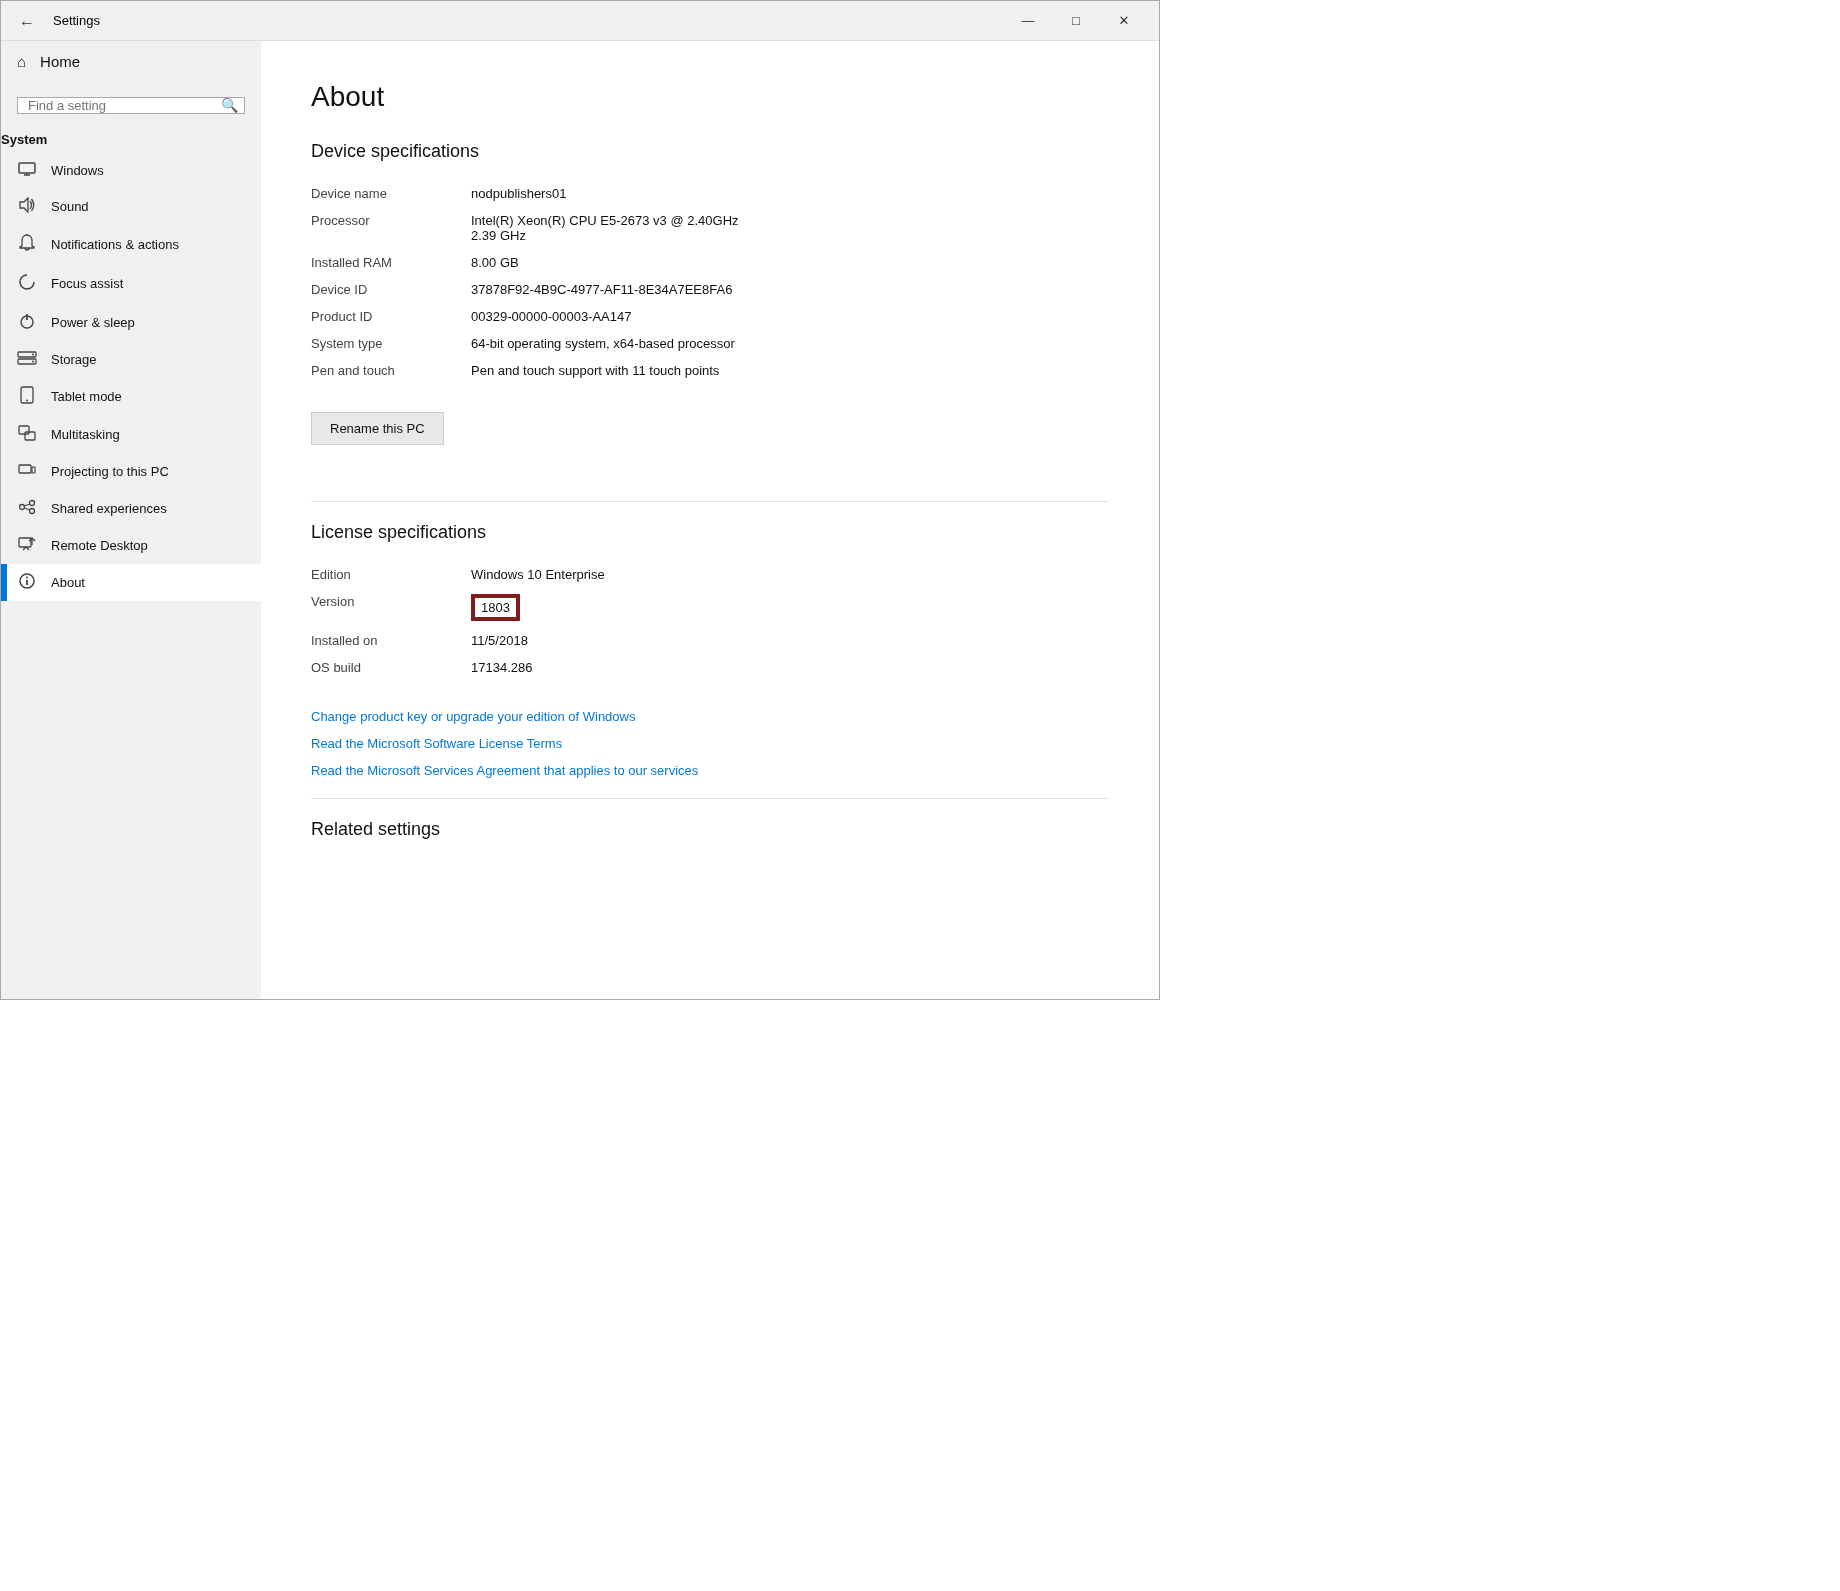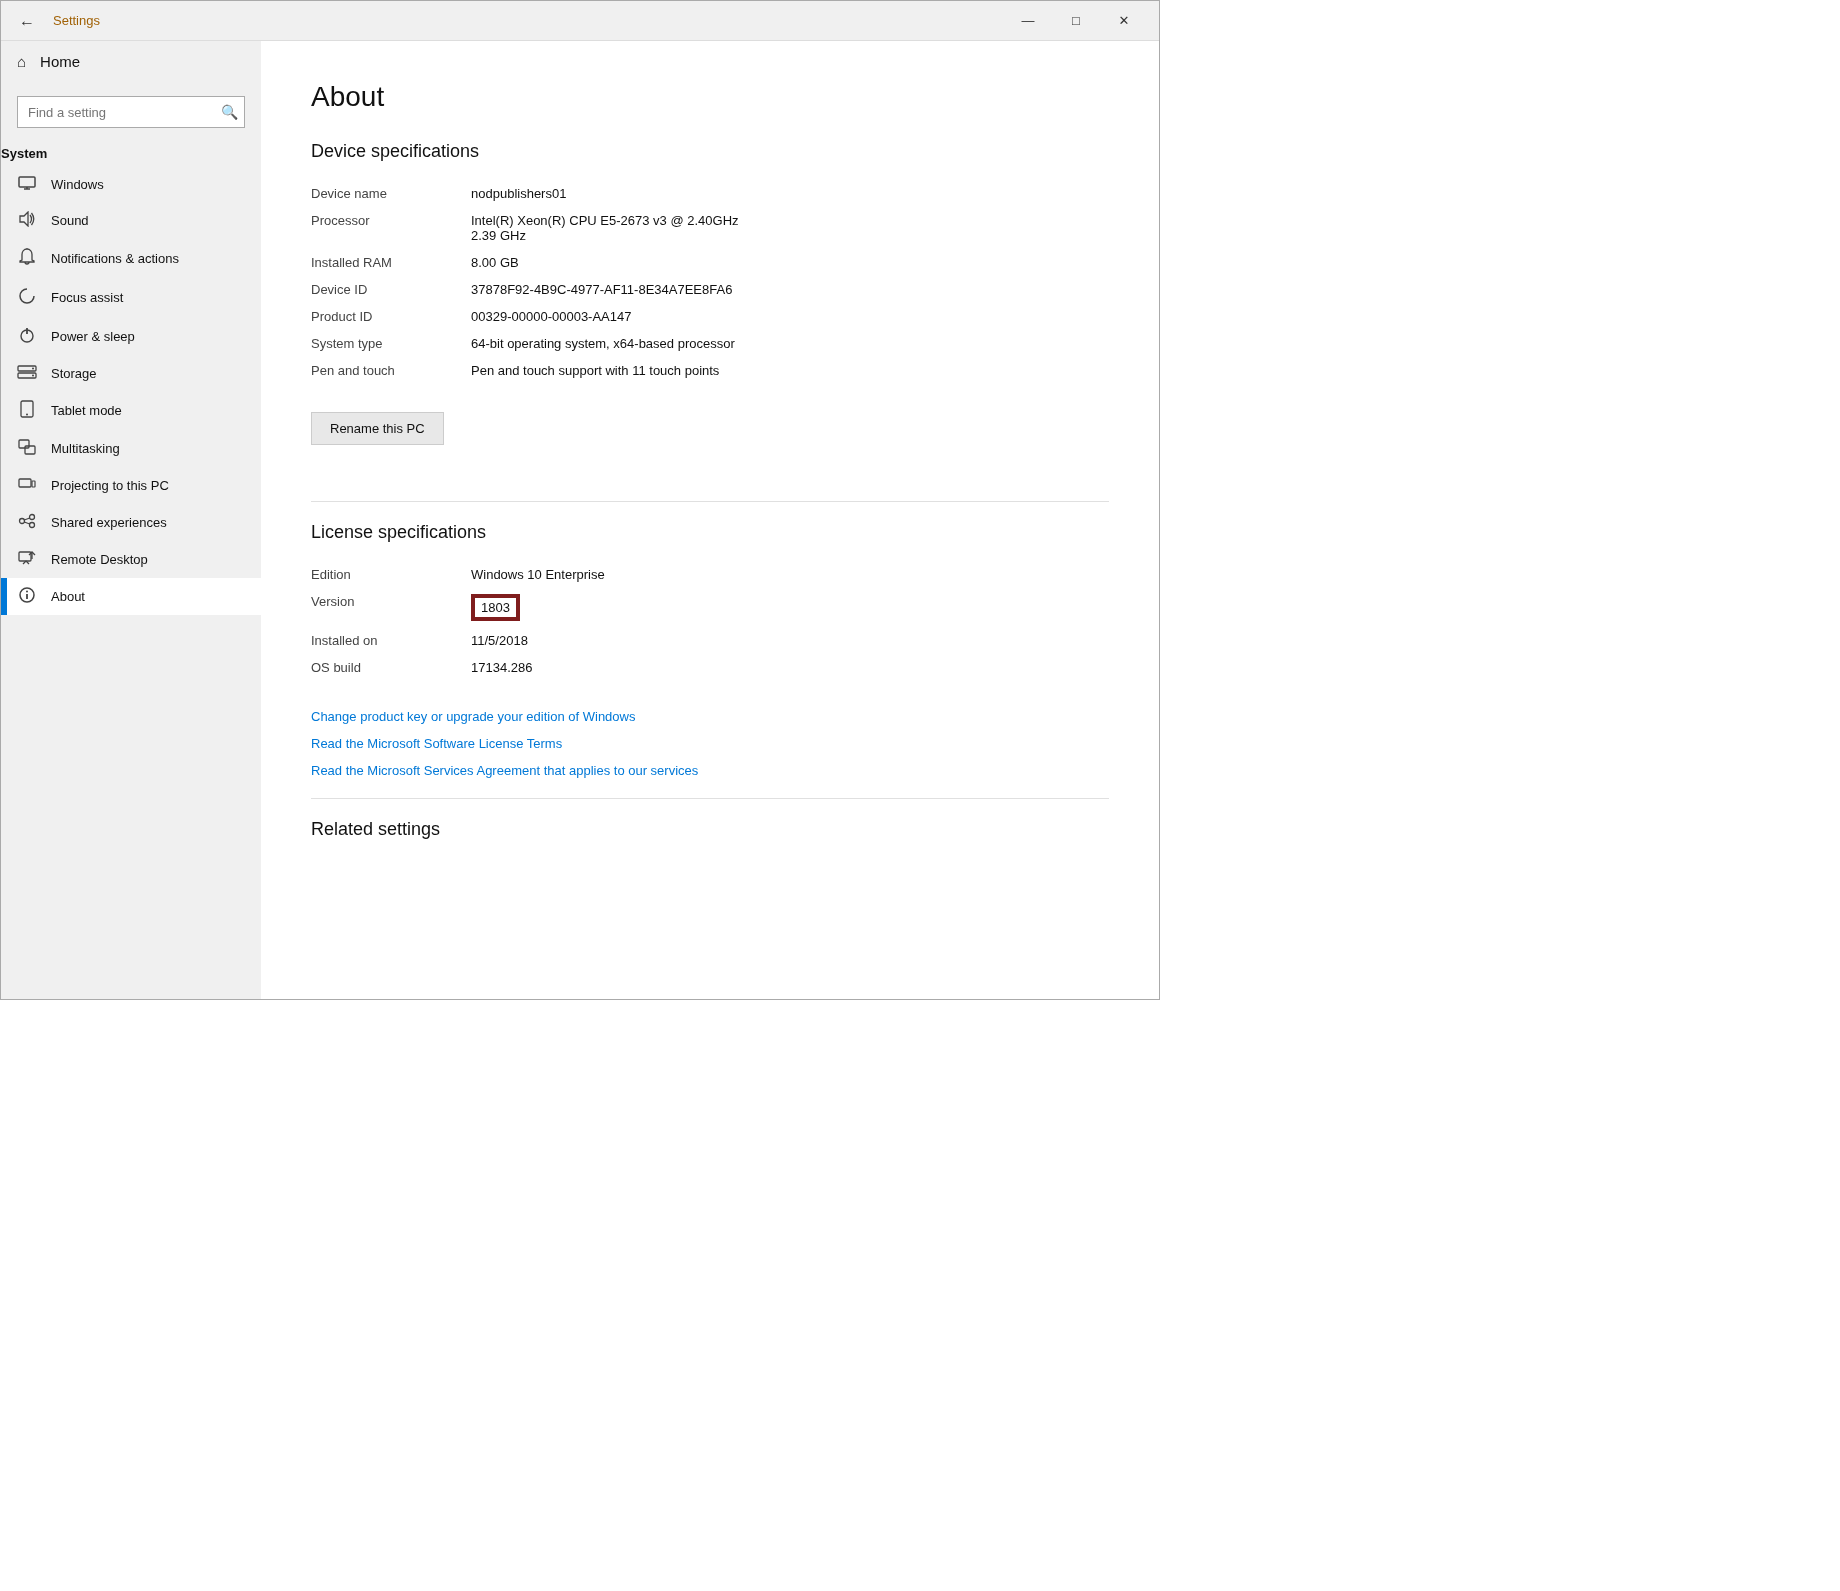--- a/index.html
+++ b/index.html
@@ -27,21 +27,21 @@
       cursor: pointer;
       font-size: 16px;
       color: #333;
       margin-right: 12px;
       background: none;
       border: none;
       padding: 4px 6px;
     }
     .title-bar-title {
       font-size: 13px;
-      color: #a16207;
+      color: #000000;
       flex: 1;
     }
     .title-bar-controls {
       display: flex;
       gap: 2px;
     }
     .title-bar-btn {
       width: 46px;
       height: 32px;
       border: none;
@@ -67,21 +67,21 @@
       flex-direction: column;
       flex-shrink: 0;
       overflow-y: auto;
       padding-bottom: 20px;
     }
     .sidebar-search-container {
       padding: 14px 16px 10px;
     }
     .sidebar-search {
       width: 100%;
-      height: 32px;
+      height: 17px;
       border: 1px solid #aaa;
       background: #fff;
       padding: 0 32px 0 10px;
       font-size: 13px;
       color: #333;
       outline: none;
       position: relative;
     }
     .search-wrapper {
       position: relative;

